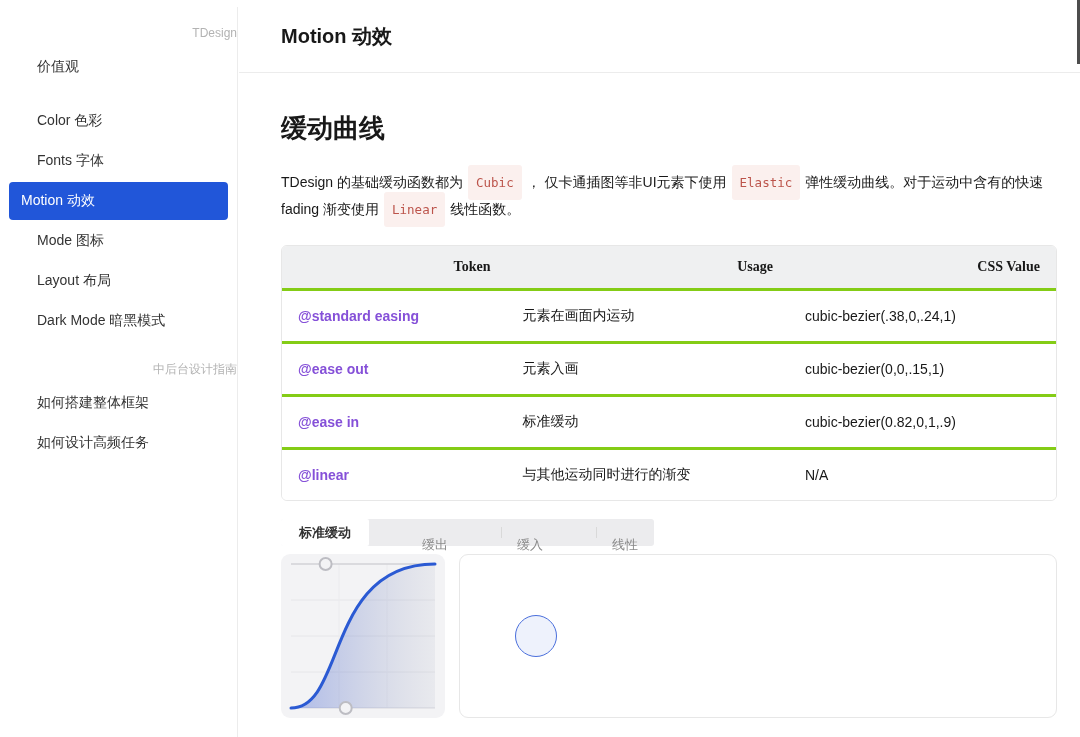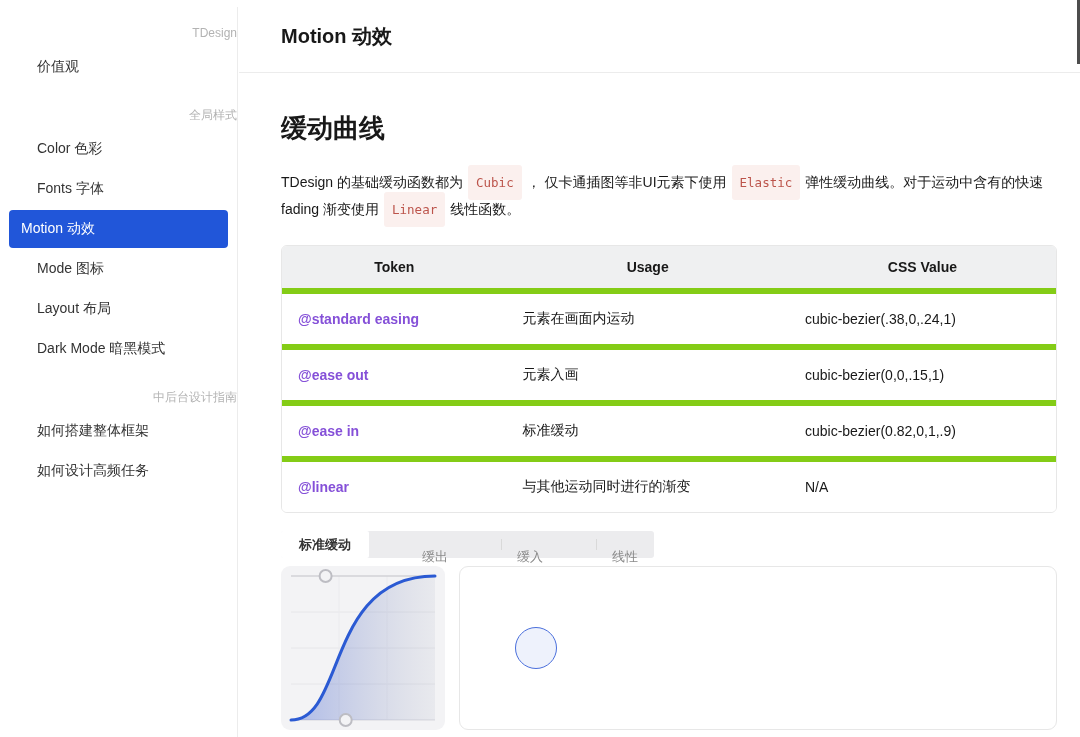--- a/index.html
+++ b/index.html
@@ -41,24 +41,24 @@
     font-family:"DejaVu Sans Mono","Liberation Mono",monospace;
     font-size:12.5px; background:#fbf0ee; color:#bc544b;
     padding:10px 8px; border-radius:3px; margin:0 5px; white-space:nowrap;
   }
   
   .table-wrap {
     margin-top:22px; border:1px solid #e7e7e7; border-radius:6px; overflow:hidden;
   }
   table { width:100%; border-collapse:collapse; }
   thead th {
-    background:#eff0f1; text-align:center; font-size:14px; font-weight:700;
-    padding:13px 16px; color:#181818;
-  }
-  tbody td { padding:16px; font-size:14px; border-top:6px solid #84cc16; background:#fff; }
+    background:#eff0f1; text-align:right; font-size:14px; font-weight:700;
+    padding:13px 16px; color:#181818;font-family:Liberation Serif, serif;
+  }
+  tbody td { padding:16px; font-size:14px; border-top:3px solid #84cc16; background:#fff; }
   td.token { color:#8550d8; font-weight:700; }
   
   .tab-bar {
     margin-top:18px; display:inline-flex; align-items:center;
     background:#ececee; border-radius:3px; height:27px;gap:37px;
   }
   .tab {
     position:relative; font-size:13px; color:#8a8a8a;
     padding:12px 16px; height:27px; line-height:27px; cursor:pointer;
   }
@@ -89,21 +89,20 @@
 </style>
 </head>
 <body>
 
 <nav class="sidebar">
   <div class="group">
     <div class="group-label">TDesign</div>
     <div class="side-item">价值观</div>
   </div>
   <div class="group">
-    <div class="group-label">全局样式</div>
     <div class="side-item">Color 色彩</div>
     <div class="side-item">Fonts 字体</div>
     <div class="side-item active">Motion 动效</div>
     <div class="side-item">Mode 图标</div>
     <div class="side-item">Layout 布局</div>
     <div class="side-item">Dark Mode 暗黑模式</div>
   </div>
   <div class="group">
     <div class="group-label">中后台设计指南</div>
     <div class="side-item">如何搭建整体框架</div>

